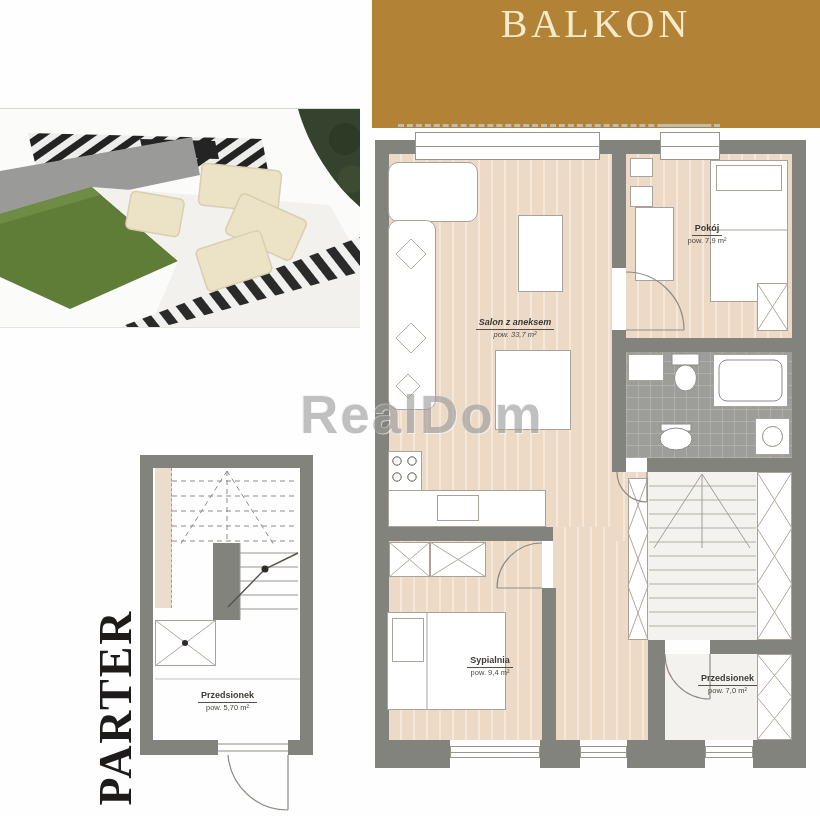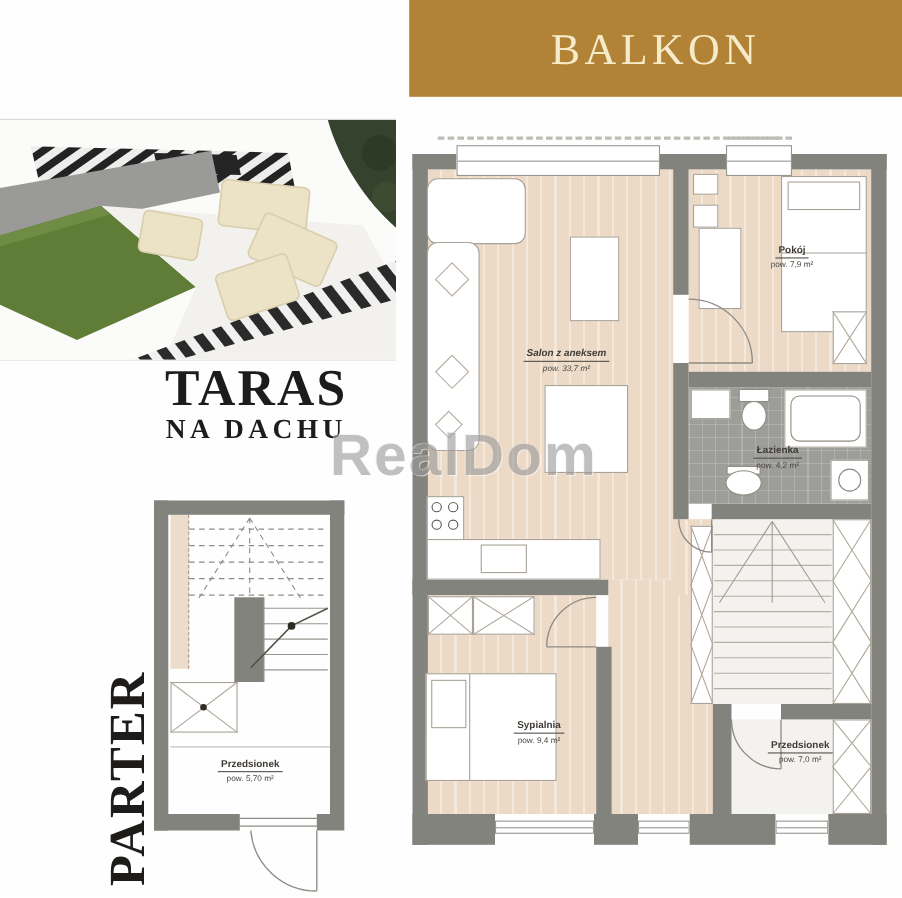--- a/index.html
+++ b/index.html
@@ -1,21 +1,21 @@
 <!DOCTYPE html>
 <html><head>
 <meta charset="utf-8">
 <style>
   html,body{margin:0;padding:0;background:#fff;}
   #stage{position:relative;width:820px;height:816px;background:#fefefe;overflow:hidden;
          font-family:"Liberation Sans",sans-serif;}
   .abs{position:absolute;}
   
-  #balkon-banner{left:372px;top:0;width:448px;height:88px;background:#b28336;
-    display:flex;align-items:center;justify-content:center;}
+  #balkon-banner{left:372px;top:0;width:448px;height:128px;background:#b28336;
+    display:flex;justify-content:center;}
   #balkon-banner span{font-family:"Liberation Serif",serif;font-size:40px;letter-spacing:4px;
     color:#f6ebc8;}
   #balcony-dash{left:398px;top:124px;width:310px;height:0;border-top:3px dashed #bdbdb6;}
   #balcony-dash2{left:662px;top:124px;width:58px;height:0;border-top:3px dashed #bdbdb6;}
   
   #taras-caption{left:108px;top:330px;width:250px;text-align:center;color:#1d1c1a;
     font-family:"Liberation Serif",serif;}
   #taras-caption .t1{font-size:47px;font-weight:600;letter-spacing:2px;line-height:1.0;}
   #taras-caption .t2{font-size:25px;font-weight:600;letter-spacing:4px;line-height:1.1;}
   
@@ -80,24 +80,20 @@
       <polygon points="120,218 360,128 360,163 162,218" fill="url(#rail2)"></polygon>
       <g fill="#ece3c6" stroke="#d9cead" stroke-width="1.5">
         <rect x="200" y="58" width="80" height="42" rx="5" transform="rotate(6 240 79)"></rect>
         <rect x="230" y="96" width="72" height="44" rx="5" transform="rotate(24 266 118)"></rect>
         <rect x="128" y="86" width="54" height="38" rx="5" transform="rotate(10 155 105)"></rect>
         <rect x="200" y="130" width="68" height="44" rx="5" transform="rotate(-18 234 152)"></rect>
       </g>
     </svg>
   </div>
 
-  <div class="abs" id="taras-caption">
-    <div class="t1">TARAS</div>
-    <div class="t2">NA DACHU</div>
-  </div>
 
   <div class="abs" id="watermark">RealDom</div>
 
   <div class="abs" id="parter-label">PARTER</div>
 
   <div class="abs" id="plan-main">
 
     <div class="wood" style="left:14px;top:36px;width:223px;height:373px;"></div>
     <div class="wood" style="left:251px;top:36px;width:166px;height:184px;"></div>
     <div class="tile" style="left:251px;top:234px;width:166px;height:106px;"></div>
@@ -217,27 +213,23 @@
       <g stroke="#a9a298" stroke-width="1">
         <line x1="335" y1="112" x2="413" y2="112"></line>
         <line x1="52" y1="494" x2="52" y2="592"></line>
       </g>
     </svg>
 
     <div class="rlabel" style="left:85px;top:192px;width:110px;font-style:italic;">
       <span class="rname">Salon z aneksem</span>
       <span class="rarea">pow. 33,7 m²</span>
     </div>
-    <div class="rlabel" style="left:290px;top:98px;width:110px;">
+    <div class="rlabel" style="left:277px;top:98px;width:110px;">
       <span class="rname">Pokój</span>
       <span class="rarea">pow. 7,9 m²</span>
-    </div>
-    <div class="rlabel" style="left:272px;top:280px;width:120px;">
-      <span class="rname">Łazienka</span>
-      <span class="rarea">pow. 4,2 m²</span>
     </div>
     <div class="rlabel" style="left:60px;top:530px;width:110px;">
       <span class="rname">Sypialnia</span>
       <span class="rarea">pow. 9,4 m²</span>
     </div>
     <div class="rlabel" style="left:295px;top:548px;width:115px;">
       <span class="rname">Przedsionek</span>
       <span class="rarea">pow. 7,0 m²</span>
     </div>
   </div>

